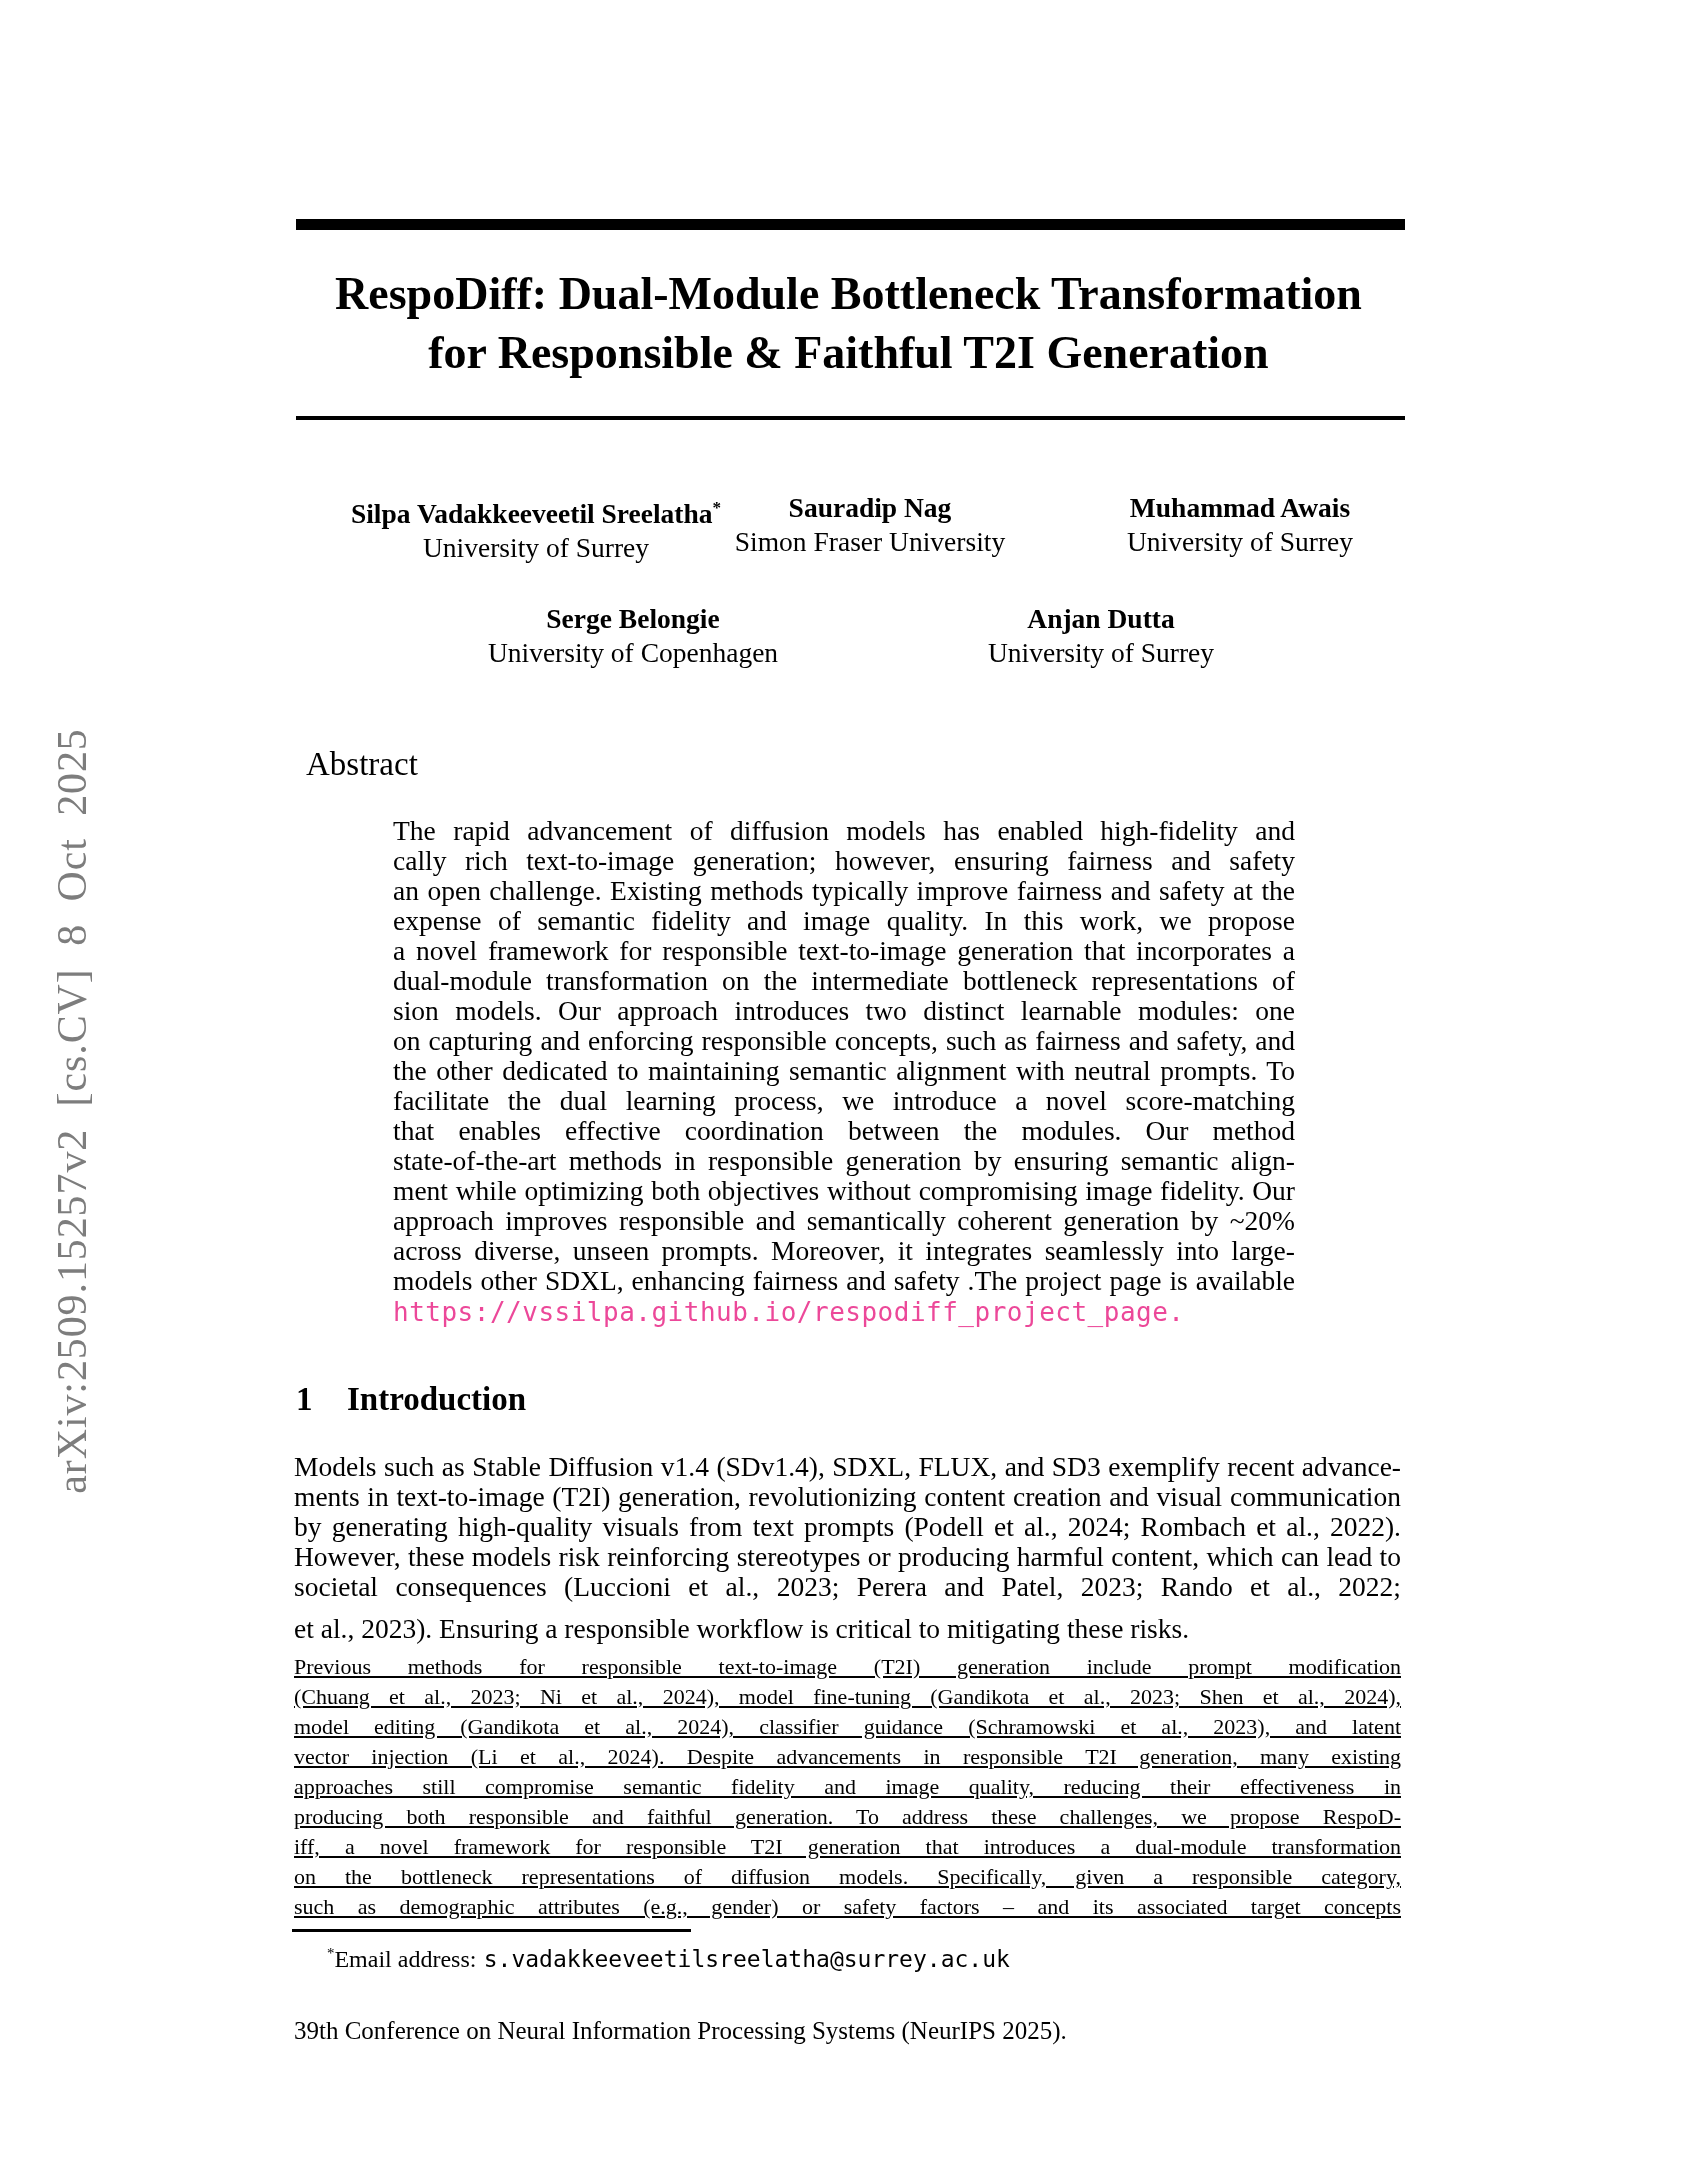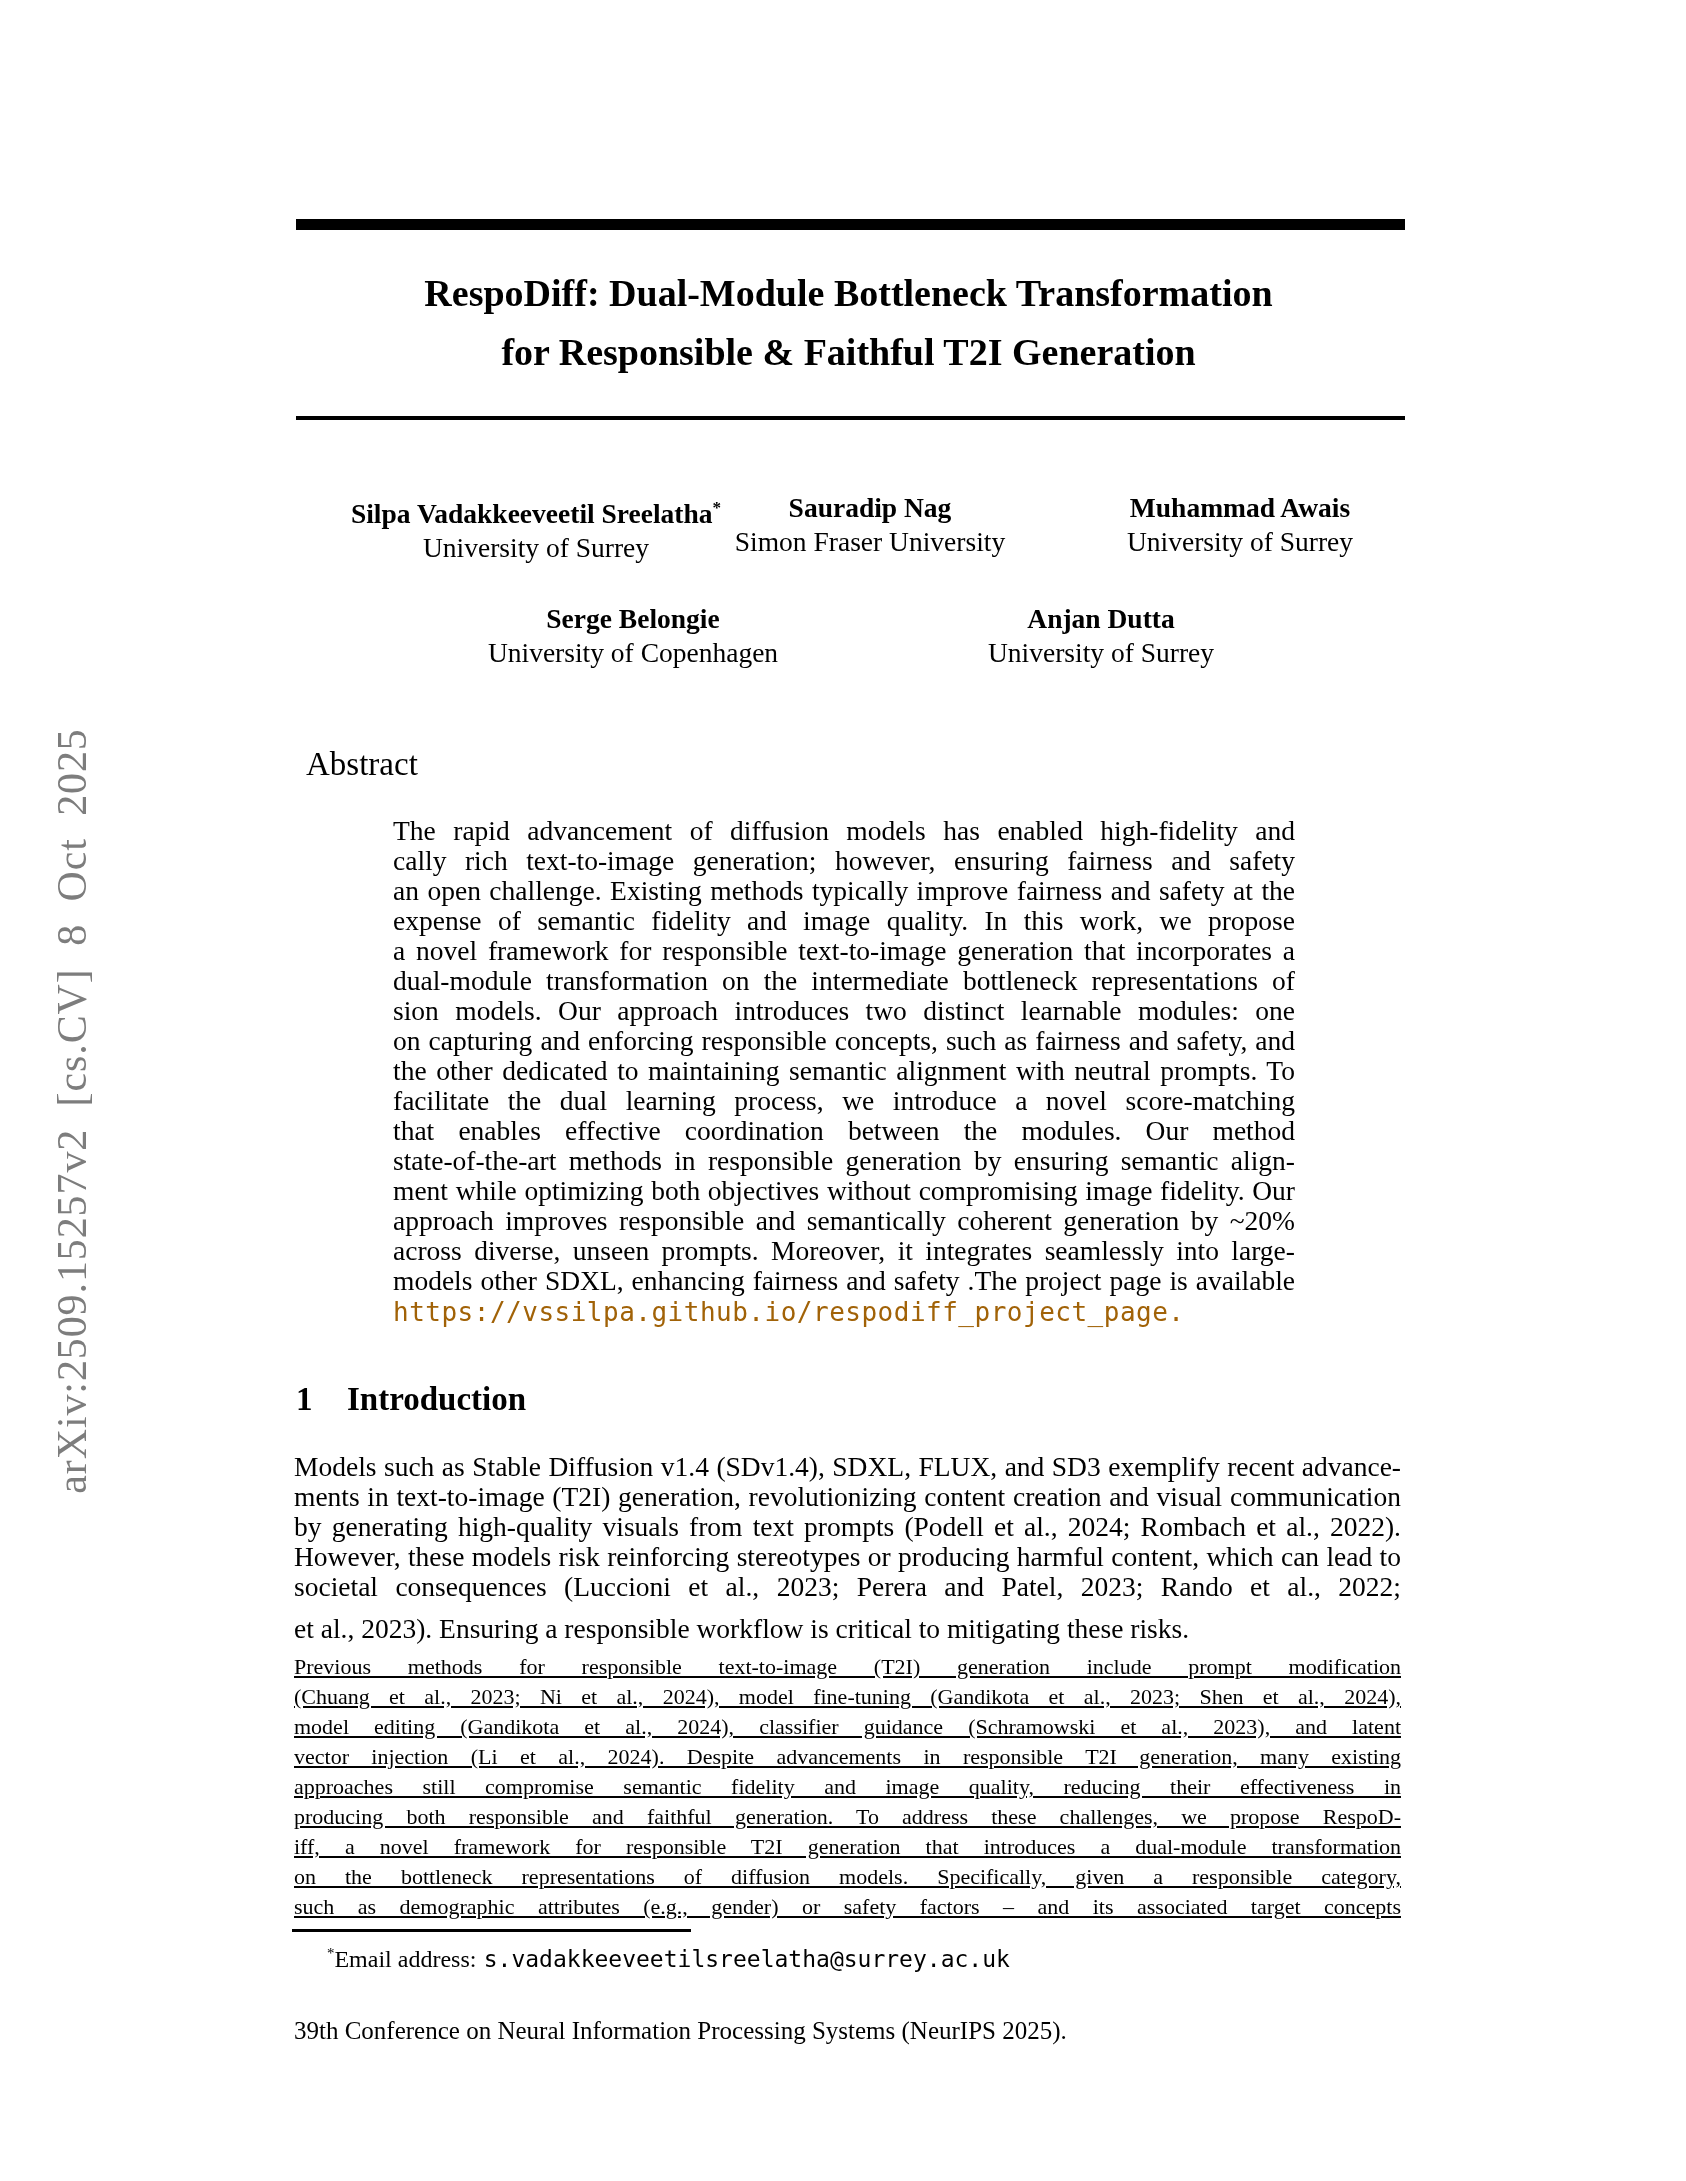--- a/index.html
+++ b/index.html
@@ -31,21 +31,21 @@
   .rule-thick { position: absolute; left: 296px; top: 219px; width: 1109px; height: 11px; background: #000; }
   .rule-thin  { position: absolute; left: 296px; top: 416px; width: 1109px; height: 3.7px;  background: #000; }
   .footnote-rule { position: absolute; left: 292px; top: 1929px; width: 399px; height: 2.8px; background: #000; }
 
   
   .title {
     position: absolute;
     left: 294px; top: 264px; width: 1109px;
     text-align: center;
     font-weight: bold;
-    font-size: 38px;
+    font-size: 46px;
     line-height: 59px;
   }
 
   
   .author-block {
     position: absolute;
     transform: translateX(-50%);
     text-align: center;
     white-space: nowrap;
   }
@@ -77,21 +77,21 @@
     white-space: normal;
   }
   .tline-end { text-align-last: left; margin-top: 12px; }
 
   .abstract-url {
     height: 33px;
     line-height: 33px;
     font-family: "DejaVu Sans Mono", monospace;
     font-size: 26px;
     letter-spacing: 0.5px;
-    color: #a16207;
+    color: #ec4899;
     text-decoration: none;
     display: block;
   }
 
   
   .section-heading {
     position: absolute;
     left: 296px; top: 1381px;
     font-size: 33px;
     font-weight: bold;

